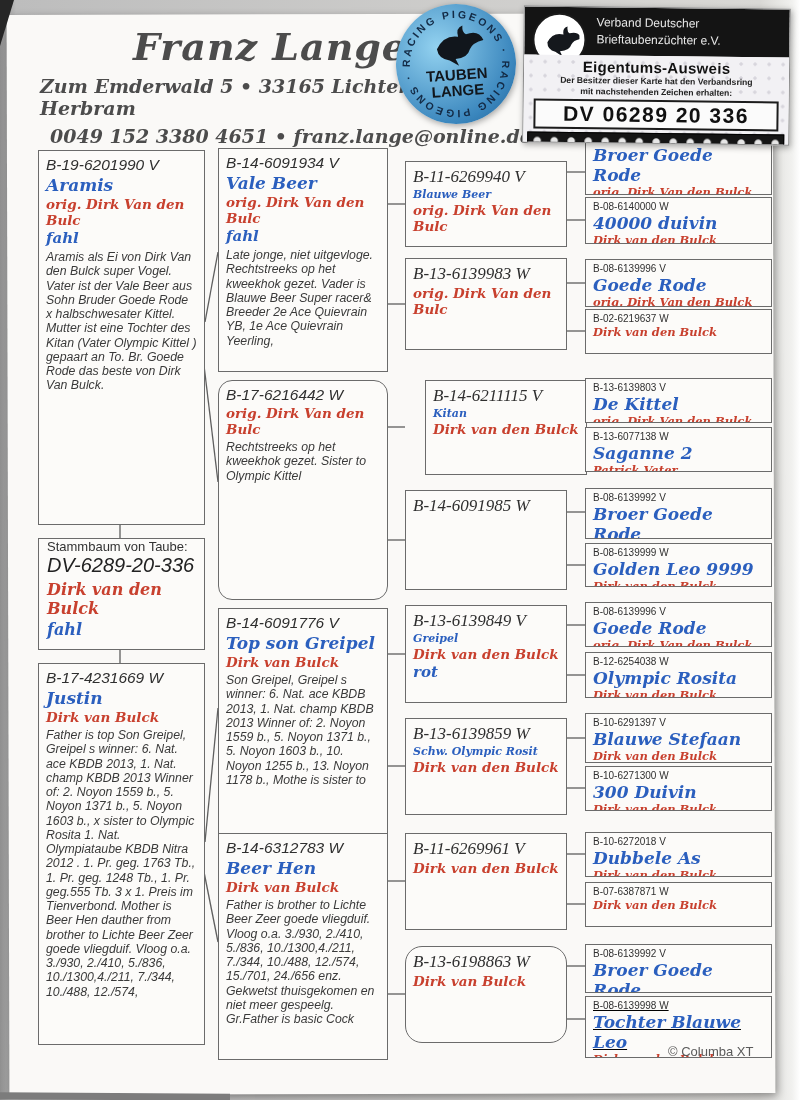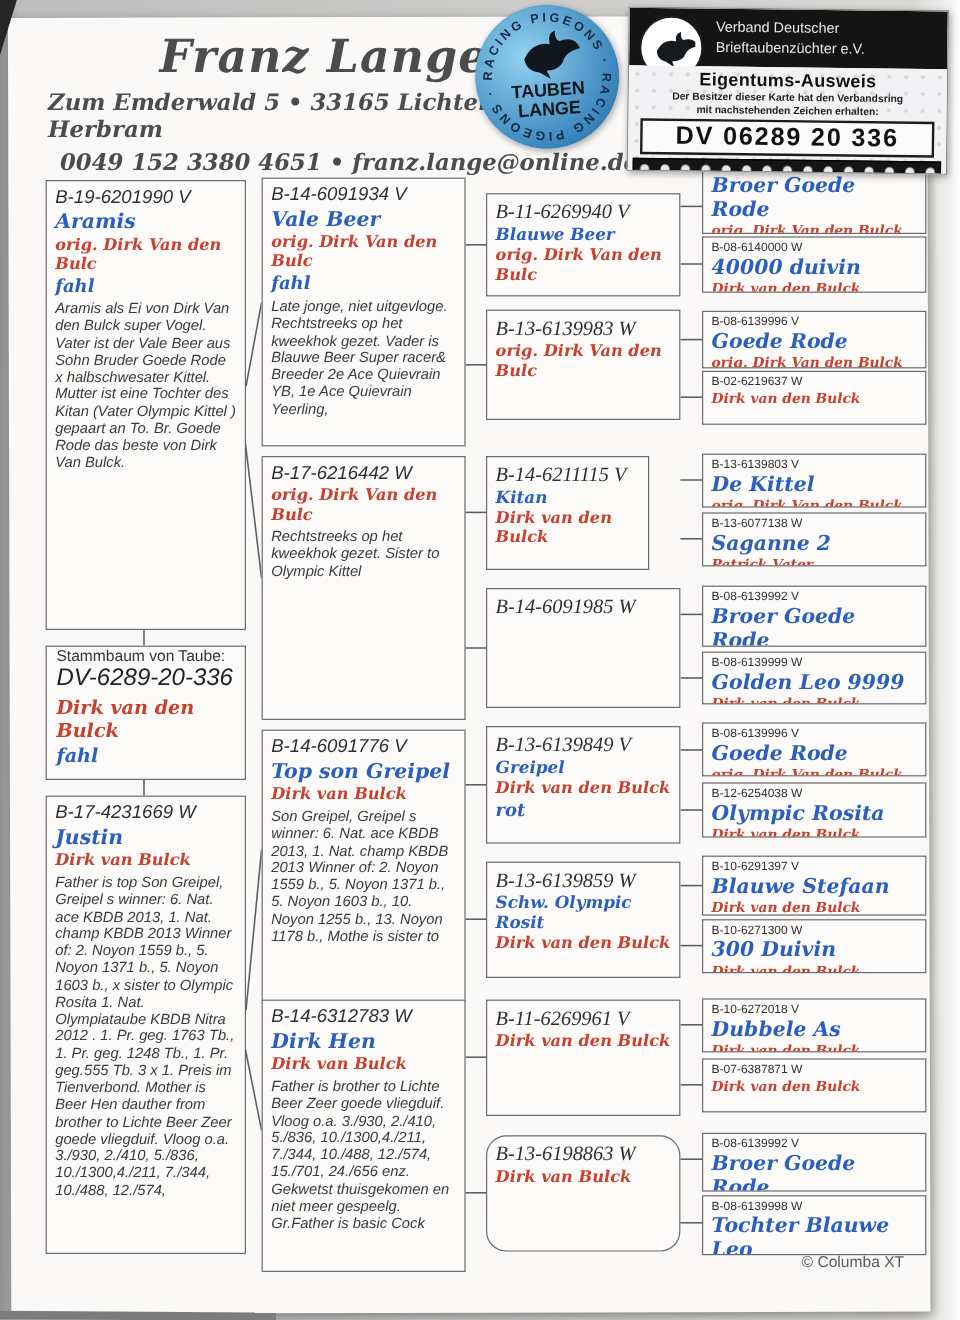--- a/index.html
+++ b/index.html
@@ -51,21 +51,21 @@
                      radial-gradient(circle 2px at 9px 8px,#151515 2px,transparent 2.6px);
     background-size:17px 17px;}
 
   
   .pbox{position:absolute;border:1px solid #6b6b6b;background:#fcfbf9;padding:5px 7px;
     box-sizing:border-box;overflow:hidden;z-index:2;}
   .ring{font:italic 15.5px "Liberation Sans",sans-serif;color:#2f2f2f;margin-bottom:1px;white-space:nowrap;}
   .gen3 .ring{font-size:17px;font-family:Liberation Serif, serif;}
   .gen4 .ring{font-style:normal;font-size:10px;}
   .pname{font:bold italic 17px "DejaVu Serif",serif;color:#2b5fbe;margin:1px 0;}
-  .gen3 .pname{font-size:14px;}
+  .gen3 .pname{font-size:11px;}
   .gen4 .pname{font-size:17px;margin:0;}
   .breeder{font:bold italic 13.5px "DejaVu Serif",serif;color:#c8402e;margin:1px 0;}
   .gen4 .breeder{font-size:11.5px;margin:0;}
   .colornote{font:bold italic 15px "DejaVu Serif",serif;color:#2b5fbe;margin:1px 0;}
   .pbody{font:italic 12.3px "Liberation Sans",sans-serif;color:#3a3a3a;line-height:1.16;margin-top:3px;}
   .gen4{padding:3px 7px;}
 
   
   .subject{position:absolute;left:38px;top:538px;width:167px;height:112px;border:1px solid #6b6b6b;
     background:#fcfbf9;box-sizing:border-box;padding:2px 8px;z-index:2;}
@@ -180,47 +180,47 @@
         <div class="breeder">Dirk van Bulck</div>
         <div class="pbody">Father is top Son Greipel, Greipel s winner: 6. Nat. ace KBDB 2013, 1. Nat. champ KBDB 2013 Winner of: 2. Noyon 1559 b., 5. Noyon 1371 b., 5. Noyon 1603 b.,  x sister to Olympic Rosita 1. Nat. Olympiataube KBDB Nitra 2012 . 1. Pr. geg. 1763 Tb., 1. Pr. geg. 1248 Tb., 1. Pr. geg.555 Tb. 3 x 1. Preis im Tienverbond. Mother is Beer Hen dauther from brother to Lichte Beer Zeer goede vliegduif. Vloog o.a. 3./930, 2./410, 5./836, 10./1300,4./211, 7./344, 10./488, 12./574,</div>
       </div>
       <div class="pbox gen2" style="left: 218px; top: 148px; width: 170px; height: 224px;">
         <div class="ring">B-14-6091934 V</div>
         <div class="pname">Vale Beer</div>
         <div class="breeder">orig. Dirk Van den  Bulc</div>
         <div class="colornote">fahl</div>
         <div class="pbody">Late jonge, niet uitgevloge. Rechtstreeks op het kweekhok gezet. Vader is Blauwe Beer Super racer&amp; Breeder 2e Ace Quievrain YB, 1e Ace Quievrain Yeerling,</div>
       </div>
-      <div class="pbox gen2" style="left: 218px; top: 380px; width: 170px; height: 220px;">
+      <div class="pbox gen2" style="left: 218px; top: 380px; width: 170px; height: 220px; border-radius: 14px;">
         <div class="ring">B-17-6216442 W</div>
         <div class="breeder">orig. Dirk Van den  Bulc</div>
         <div class="pbody">Rechtstreeks op het kweekhok gezet. Sister to Olympic Kittel</div>
       </div>
       <div class="pbox gen2" style="left: 218px; top: 608px; width: 170px; height: 228px;">
         <div class="ring">B-14-6091776 V</div>
         <div class="pname">Top son Greipel</div>
         <div class="breeder">Dirk van Bulck</div>
         <div class="pbody">Son Greipel, Greipel s winner: 6. Nat. ace KBDB 2013, 1. Nat. champ KBDB 2013 Winner of: 2. Noyon 1559 b., 5. Noyon 1371 b., 5. Noyon 1603 b., 10. Noyon 1255 b., 13. Noyon 1178 b., Mothe is sister to</div>
       </div>
       <div class="pbox gen2" style="left: 218px; top: 833px; width: 170px; height: 227px;">
         <div class="ring">B-14-6312783 W</div>
-        <div class="pname">Dirk Hen</div>
+        <div class="pname">Beer Hen</div>
         <div class="breeder">Dirk van Bulck</div>
         <div class="pbody">Father is brother to Lichte Beer Zeer goede vliegduif. Vloog o.a. 3./930, 2./410, 5./836, 10./1300,4./211, 7./344, 10./488, 12./574, 15./701, 24./656 enz. Gekwetst thuisgekomen en niet meer gespeelg. Gr.Father is basic Cock</div>
       </div>
       <div class="pbox gen3" style="left: 405px; top: 161px; width: 162px; height: 86px;">
         <div class="ring">B-11-6269940 V</div>
         <div class="pname">Blauwe Beer</div>
         <div class="breeder">orig. Dirk Van den  Bulc</div>
       </div>
       <div class="pbox gen3" style="left: 405px; top: 258px; width: 162px; height: 92px;">
         <div class="ring">B-13-6139983 W</div>
         <div class="breeder">orig. Dirk Van den  Bulc</div>
       </div>
-      <div class="pbox gen3" style="left: 405px; top: 380px; width: 136px; height: 95px;">
+      <div class="pbox gen3" style="left: 425px; top: 380px; width: 162px; height: 95px;">
         <div class="ring">B-14-6211115 V</div>
         <div class="pname">Kitan</div>
         <div class="breeder">Dirk van den Bulck</div>
       </div>
       <div class="pbox gen3" style="left: 405px; top: 490px; width: 162px; height: 100px;">
         <div class="ring">B-14-6091985 W</div>
       </div>
       <div class="pbox gen3" style="left: 405px; top: 605px; width: 162px; height: 98px;">
         <div class="ring">B-13-6139849 V</div>
         <div class="pname">Greipel</div>
@@ -305,21 +305,21 @@
       </div>
       <div class="pbox gen4" style="left: 585px; top: 882px; width: 187px; height: 45px;">
         <div class="ring">B-07-6387871 W</div>
         <div class="breeder">Dirk van den Bulck</div>
       </div>
       <div class="pbox gen4" style="left: 585px; top: 944px; width: 187px; height: 49px;">
         <div class="ring">B-08-6139992 V</div>
         <div class="pname">Broer Goede Rode</div>
         <div class="breeder">orig. Dirk Van den  Bulck</div>
       </div>
-      <div class="pbox gen4" style="left: 585px; top: 996px; width: 187px; height: 50px;">
+      <div class="pbox gen4" style="left: 585px; top: 996px; width: 187px; height: 62px; text-decoration: underline;">
         <div class="ring">B-08-6139998 W</div>
         <div class="pname">Tochter Blauwe Leo</div>
         <div class="breeder">Dirk van den Bulck</div>
       </div>
     </div>
 
   <div class="credit">© Columba XT</div>
 </div>
 
 </body></html>

